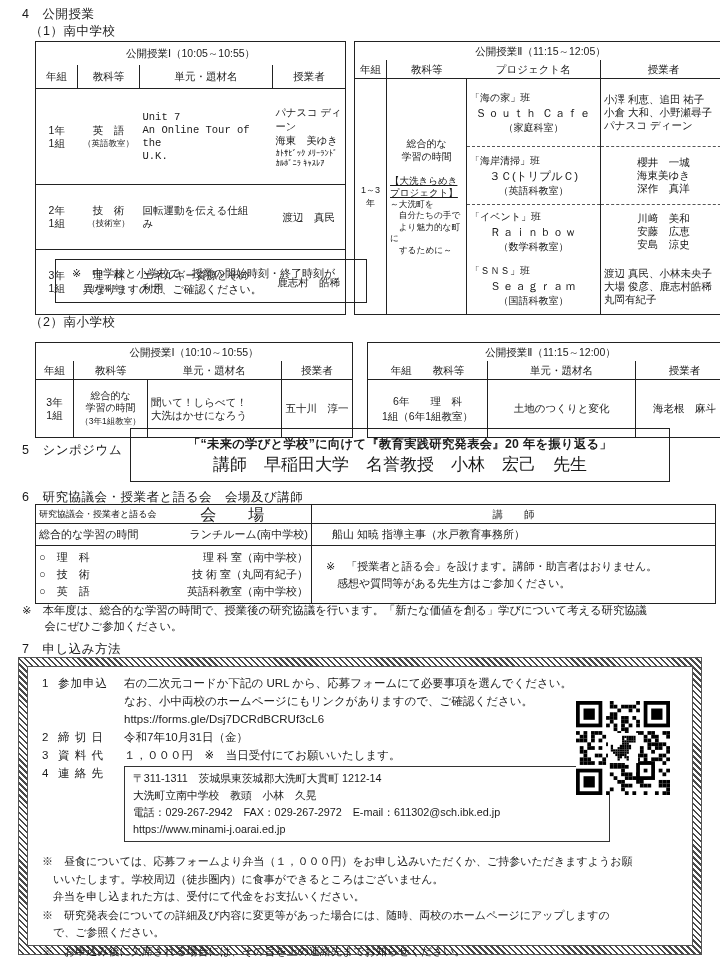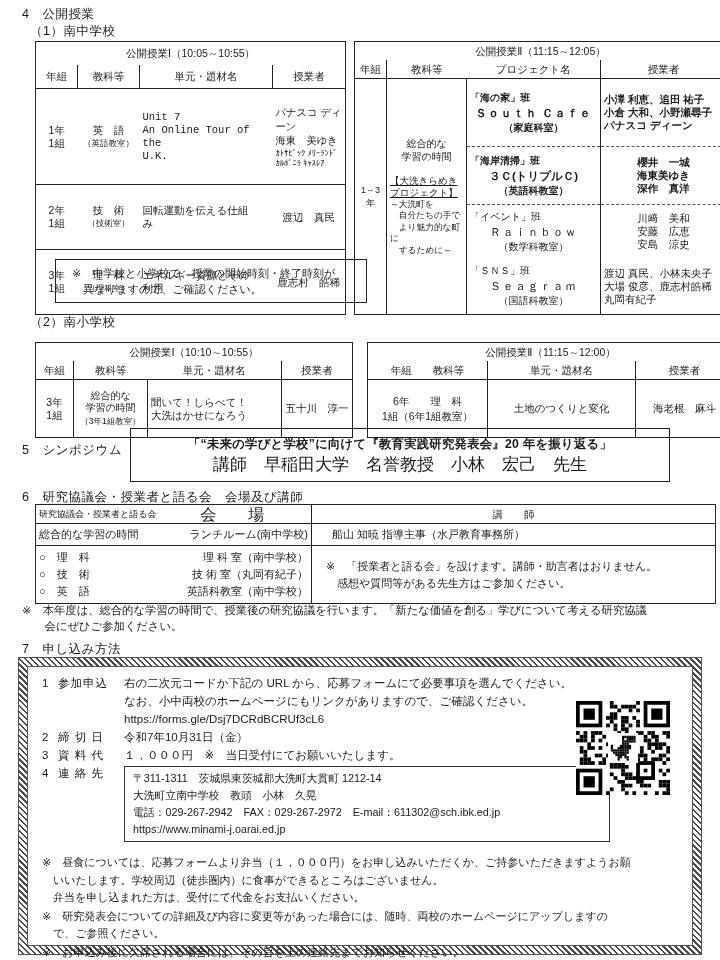--- a/index.html
+++ b/index.html
@@ -8,21 +8,21 @@
   .abs{position:absolute;}
   .pl{white-space:pre-line;}
   .sec-label{font-size:12.5px;letter-spacing:.5px;}
   
   table.t{border-collapse:collapse;table-layout:fixed;border:1.6px solid #222;}
   table.t td{padding:0 3px;font-size:10.5px;vertical-align:middle;line-height:13px;}
   .ttl{text-align:center;font-size:11px;height:18px;}
   .hd{text-align:center;font-size:11px;height:18px;border-bottom:1px solid #222;}
   .bl{border-left:1px solid #222;}
   .bb{border-bottom:1px solid #222;}
-  .dbb{border-bottom:1px dashed #555;font-weight:bold;}
+  .dbb{border-bottom:1px dashed #555;}
   .dbt{border-top:1px dashed #555;}
   .ctr{text-align:center;}
   .small{font-size:8.5px;line-height:10px;}
   .sub-room{font-size:8.5px;}
   .mono{font-family:"Liberation Mono","DejaVu Sans Mono",monospace;}
   .unit{font-size:10.5px;line-height:14px;}
   .proj1{font-size:10px;line-height:14px;}
   .proj2{font-size:11.5px;line-height:16px;letter-spacing:1px;}
   .proj3{font-size:10px;line-height:14px;}
   .tlist{font-size:10.3px;line-height:14px;}
@@ -40,21 +40,21 @@
   .s6line{display:flex;justify-content:space-between;font-size:11px;line-height:17px;}
   
   .hatch{background:repeating-linear-gradient(45deg,#ffffff 0px,#ffffff 2.5px,#4a4a4a 2.5px,#4a4a4a 4.2px);border:1px solid #555;padding:8px;}
   .hatch-inner{position:relative;background:#fff;border:1px solid #555;height:100%;box-sizing:border-box;padding:7px 10px 4px 14px;}
   .itemrow{display:flex;font-size:11.5px;line-height:18px;}
   .inum{width:16px;flex:none;}
   .ilabel{width:66px;flex:none;letter-spacing:1px;}
   .itext{flex:1;}
   .contactbox{border:1.2px solid #333;width:468px;padding:3px 8px;font-size:10.8px;line-height:17px;margin:2px 0 2px 0;}
   .s7notes{font-size:11px;line-height:17.5px;margin-top:10px;}
-  .s7notes>div{margin-bottom:1px;}
+  .s7notes>div{margin-bottom:1px;font-family:Liberation Mono, monospace;}
   .qrwrap{position:absolute;right:22px;top:34px;width:94px;height:94px;background:#fff;}
 </style>
 </head>
 <body>
 
 <div class="page">
 
   <div class="abs sec-label" style="top:6px;left:22px;">4　公開授業</div>
   <div class="abs sec-label" style="top:23px;left:30px;">（1）南中学校</div>
 

